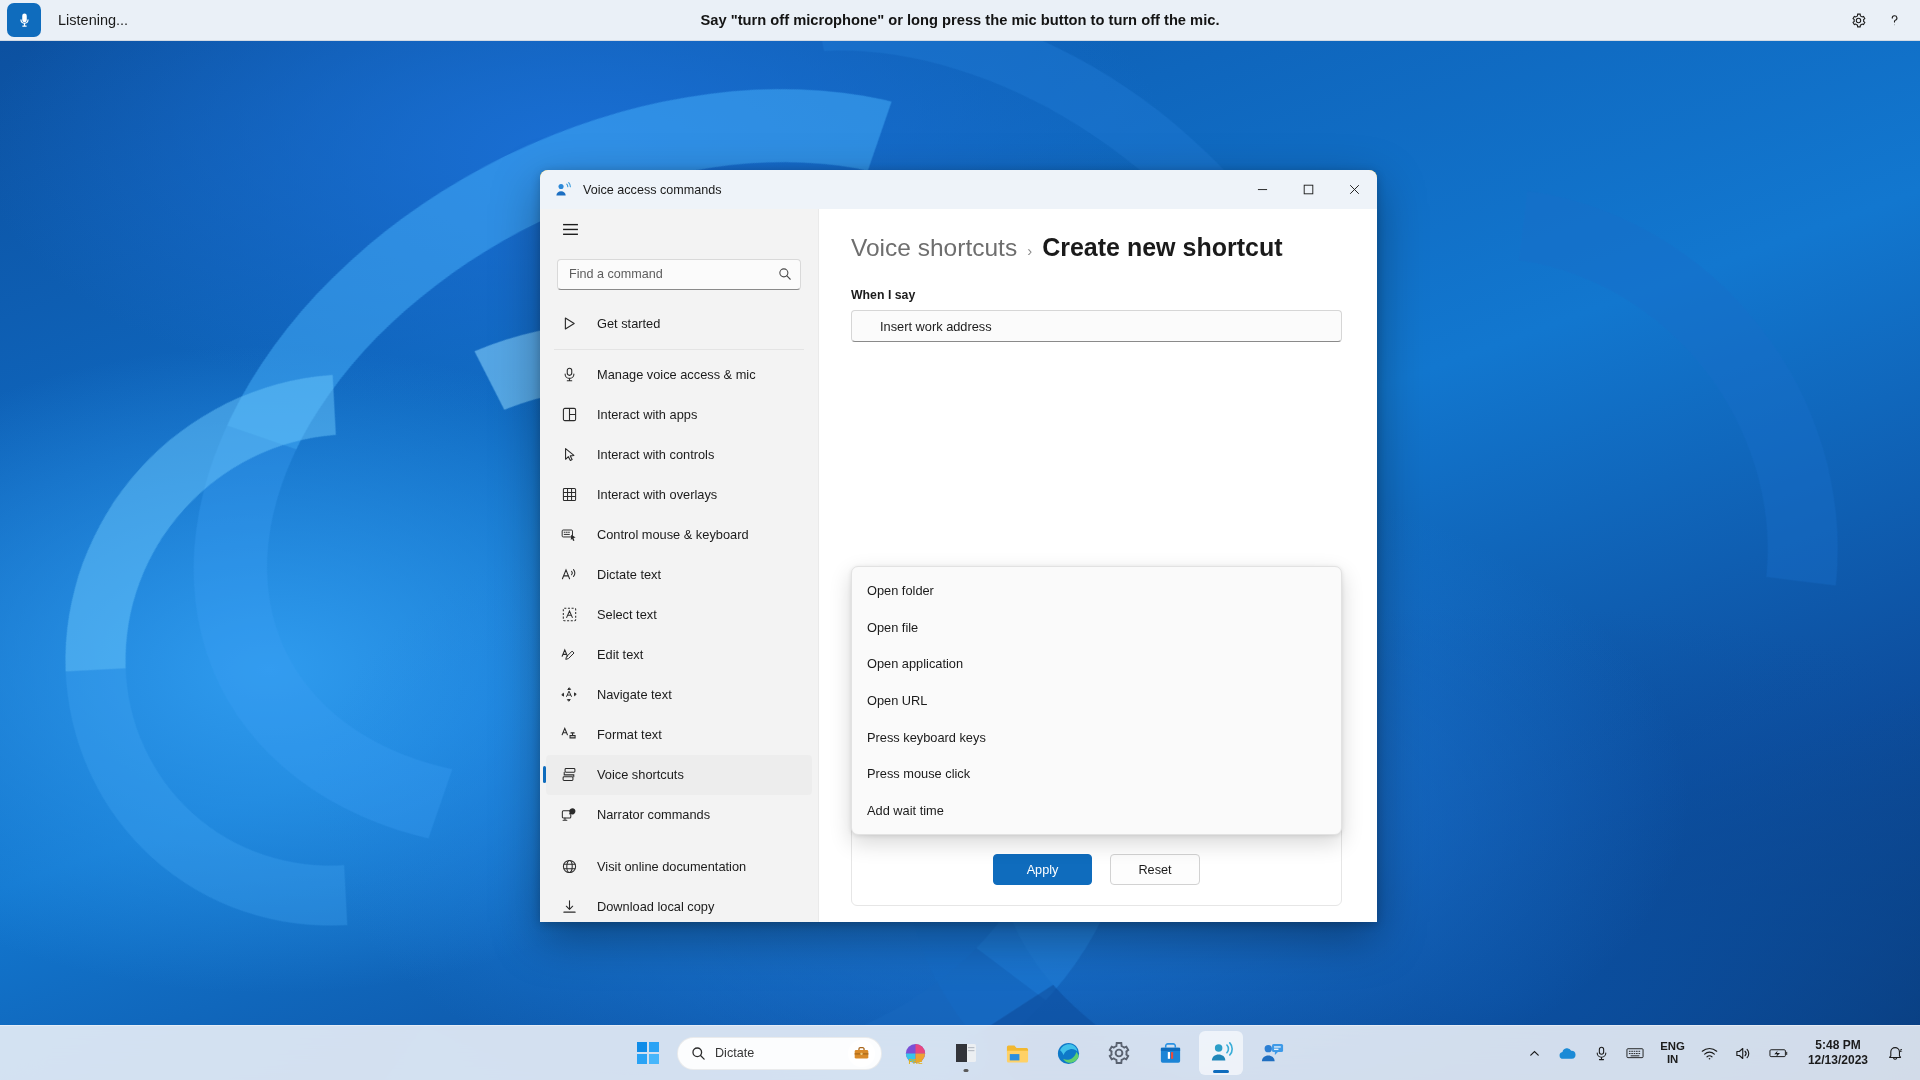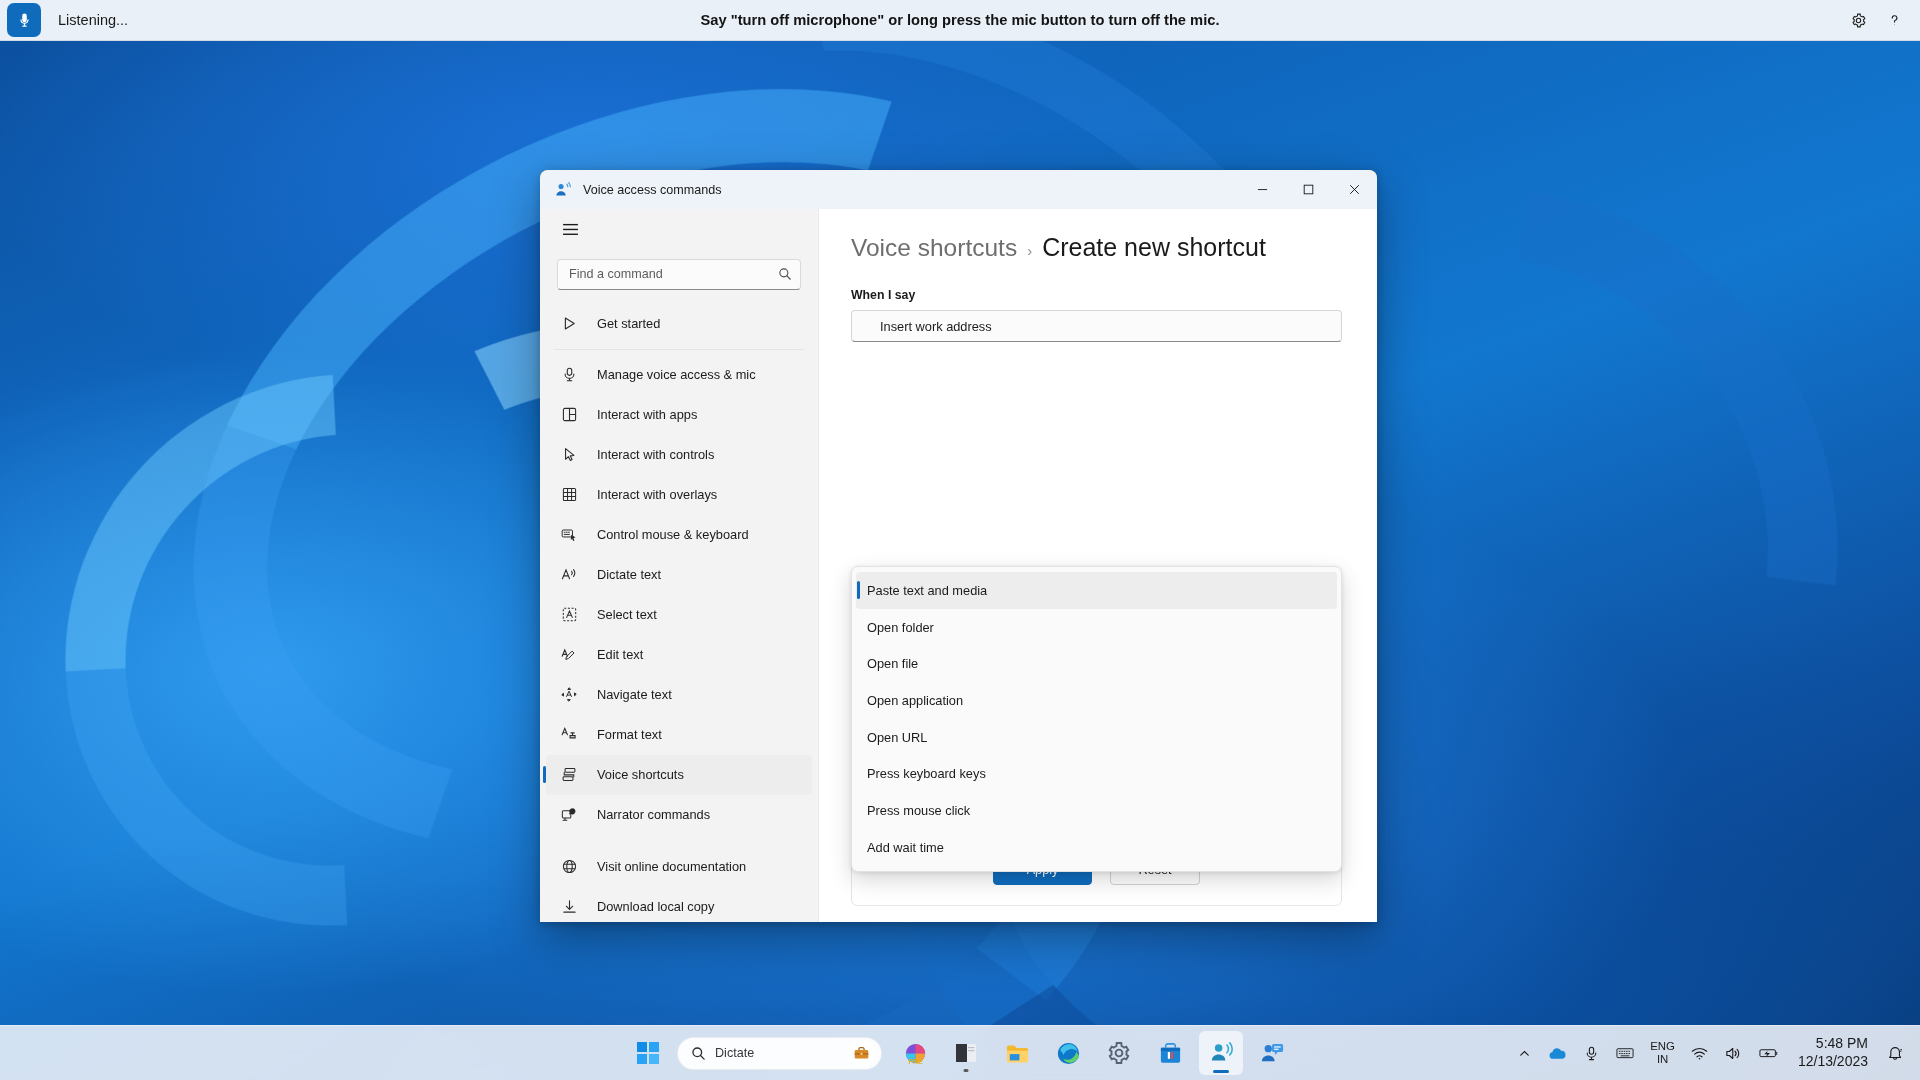--- a/index.html
+++ b/index.html
@@ -139,21 +139,21 @@
   .nav-gap { height: 12px; }
 
   
   #main {
     flex: 1 1 auto; background: #ffffff; padding: 24px 32px 0 32px;
     position: relative; min-width: 0;
   }
   #breadcrumb { display: flex; align-items: baseline; gap: 10px; margin-bottom: 26px; }
   #crumb-parent { font-size: 24.5px; color: #6e6e6e; font-weight: 400; }
   #crumb-sep { font-size: 15px; color: #8c8c8c; }
-  #crumb-current { font-size: 25px; color: #1a1a1a; font-weight: 400; }
+  #crumb-current { font-size: 25px; color: #1a1a1a; font-weight: 700; }
 
   .field-label { font-size: 12.3px; color: #1b1b1b; font-weight: 600; margin-bottom: 8px; }
 
   .text-input {
     width: 491px; height: 32px; background: #fbfbfb;
     border: 1px solid #d6d6d6; border-bottom: 1.6px solid #8a8a8a;
     border-radius: 4px; padding: 0 28px;
     font-family: inherit; font-size: 12.8px; color: #1b1b1b;
     outline: none;
   }
@@ -229,26 +229,26 @@
   #tb-search-badge {
     margin-left: auto; width: 27px; height: 27px; border-radius: 50%;
     display: flex; align-items: center; justify-content: center;
     background: #ffffff;
   }
   #tb-right {
     margin-left: auto; display: flex; align-items: center; gap: 3px; padding-right: 9px;
   }
   .tray {
     height: 40px; border-radius: 5px; display: flex; align-items: center;
-    justify-content: center; padding: 0 7px; color: #1b1b1b;
+    justify-content: center; padding: 0 7px; color: #1b1b1b; font-weight: bold;
   }
   #tray-lang { flex-direction: column; line-height: 1.13; font-size: 11.4px; padding: 0 6px; }
   #tray-clock {
-    flex-direction: column; align-items: flex-end; line-height: 1.28;
-    font-size: 14px; padding: 0 9px; color: #1b1b1b;
+    flex-direction: column; line-height: 1.28;
+    font-size: 12px; padding: 0 9px; color: #1b1b1b;
   }
 </style>
 </head>
 <body>
 
 <div id="wallpaper">
   <div class="ribbon r4"></div>
   <div class="ribbon r1"></div>
   <div class="ribbon r6"></div>
   <div class="ribbon r2"></div>
@@ -507,21 +507,20 @@
       
       <div id="action-card">
         <div id="card-buttons">
           <button class="btn primary" style="width:99px">Apply</button>
           <button class="btn" style="width:90px">Reset</button>
         </div>
       </div>
 
       
       <div id="dropdown">
-        <div class="dd-item selected">Paste text and media</div>
         <div class="dd-item">Open folder</div>
         <div class="dd-item">Open file</div>
         <div class="dd-item">Open application</div>
         <div class="dd-item">Open URL</div>
         <div class="dd-item">Press keyboard keys</div>
         <div class="dd-item">Press mouse click</div>
         <div class="dd-item">Add wait time</div>
       </div>
 
       

